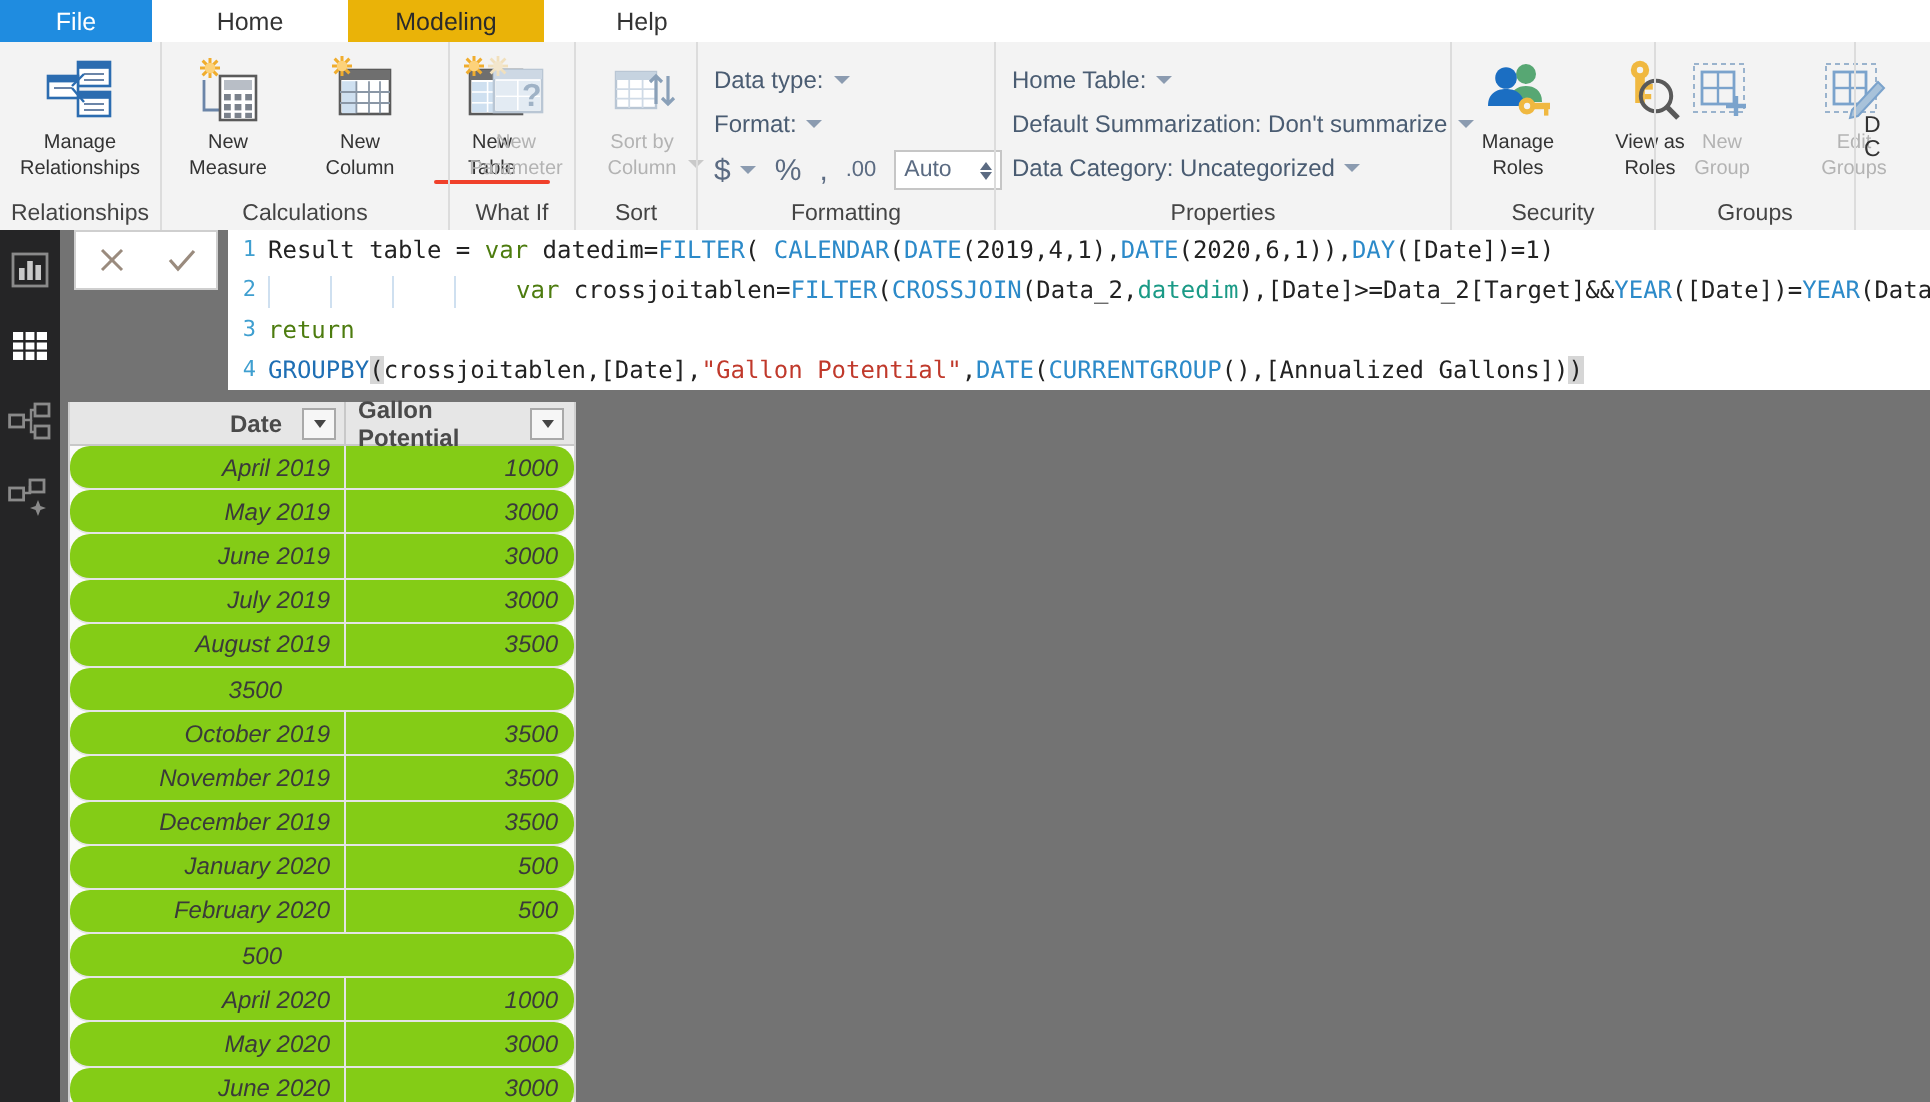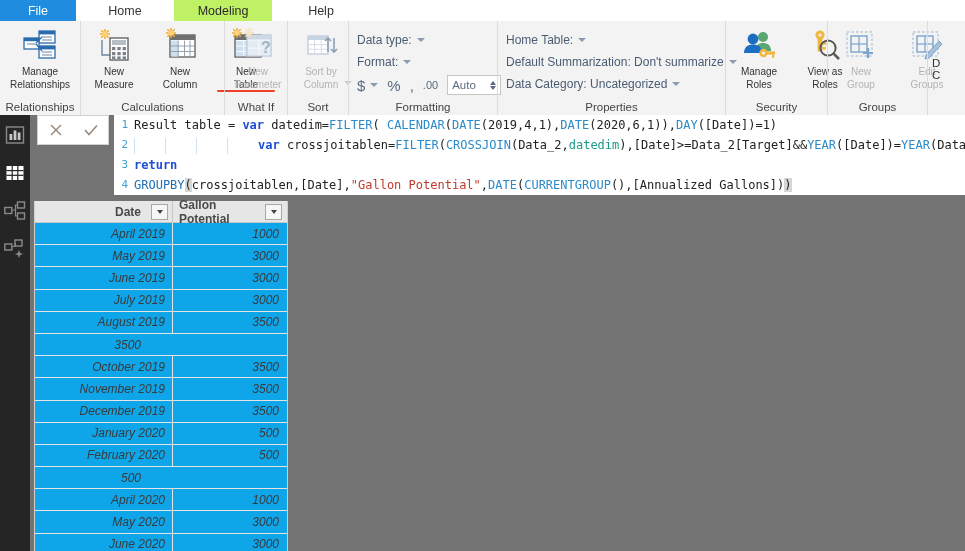--- a/index.html
+++ b/index.html
@@ -16,21 +16,21 @@
     position:absolute;left:0;top:0;width:965px;height:21px;
     background:#ffffff;display:flex;align-items:stretch;
     border-bottom:1px solid #e6e6e6;
   }
   .tab{
     display:flex;align-items:center;justify-content:center;
     font-size:12.5px;color:#333333;padding:0 18px;cursor:default;
     min-width:62px;
   }
   .tab.file{background:#1f8ce0;color:#ffffff;min-width:48px;padding:0 14px;}
-  .tab.active{background:#bef264;color:#2b2b2b;}
+  .tab.active{background:#eab308;color:#2b2b2b;}
 
   
   .ribbon{
     position:absolute;left:0;top:21px;width:965px;height:94px;
     background:#f3f3f3;border-bottom:1px solid #d7d7d7;
     display:flex;align-items:stretch;
   }
   .rgroup{position:relative;display:flex;flex-direction:column;align-items:stretch;height:94px;}
   .rgroup + .rgroup{border-left:1px solid #dcdcdc;}
   .rgroup .gbody{flex:1;display:flex;align-items:flex-start;padding-top:4px;}
@@ -86,21 +86,21 @@
   .editor{
     position:absolute;left:84px;top:0;width:851px;height:80px;background:#ffffff;overflow:hidden;
     font-family:"DejaVu Sans Mono", monospace;font-size:12px;
   }
   .eline{height:20px;line-height:20px;white-space:pre;display:flex;}
   .gut{
     width:14px;min-width:14px;text-align:right;color:#3f9fd0;font-size:11px;
     padding-right:6px;box-sizing:content-box;
   }
   .code{position:relative;}
-  .k{color:#1d4ed8;font-weight:bold;}      
+  .k{color:#4d7c0f;}      
   .fn{color:#2c8ac9;}     
   .fn2{color:#1f6fb4;}
   .str{color:#c0392b;}    
   .var{color:#1a9a86;}    
   .pl{color:#222222;}
   .brsel{background:#d6d6d6;}
   .ind{
     display:inline-block;width:30px;height:16px;border-left:1px solid #cfe0f0;vertical-align:middle;
   }
 
@@ -114,21 +114,21 @@
     display:flex;align-items:center;justify-content:space-between;
     font-size:12px;color:#4a4a4a;font-weight:bold;padding:0 4px 0 6px;box-sizing:border-box;
   }
   .gcell-h.c0{width:138px;border-right:1px solid #c8c8c8;justify-content:flex-end;gap:10px;}
   .gcell-h.c1{width:113px;justify-content:flex-start;gap:8px;}
   .filtbtn{
     width:15px;height:14px;border:1px solid #a9a9a9;background:#f6f6f6;
     display:flex;align-items:center;justify-content:center;flex:0 0 auto;
   }
   .filtbtn i{display:block;width:0;height:0;border-left:3.5px solid transparent;border-right:3.5px solid transparent;border-top:4px solid #444;}
-  .grow{display:flex;height:21.2px;border-bottom:1px solid #e4e4e4;background:#0ea5e9;}
+  .grow{display:flex;height:21.2px;border-bottom:1px solid #e4e4e4;background:#84cc16;border-radius:10px;}
   .gcell{
     display:flex;align-items:center;justify-content:flex-end;
     font-size:12px;font-style:italic;color:#3a3a3a;padding-right:7px;box-sizing:border-box;
   }
   .gcell.c0{width:138px;border-right:1px solid #e4e4e4;}
   .gcell.c1{width:113px;}
 </style>
 </head>
 <body>
 

